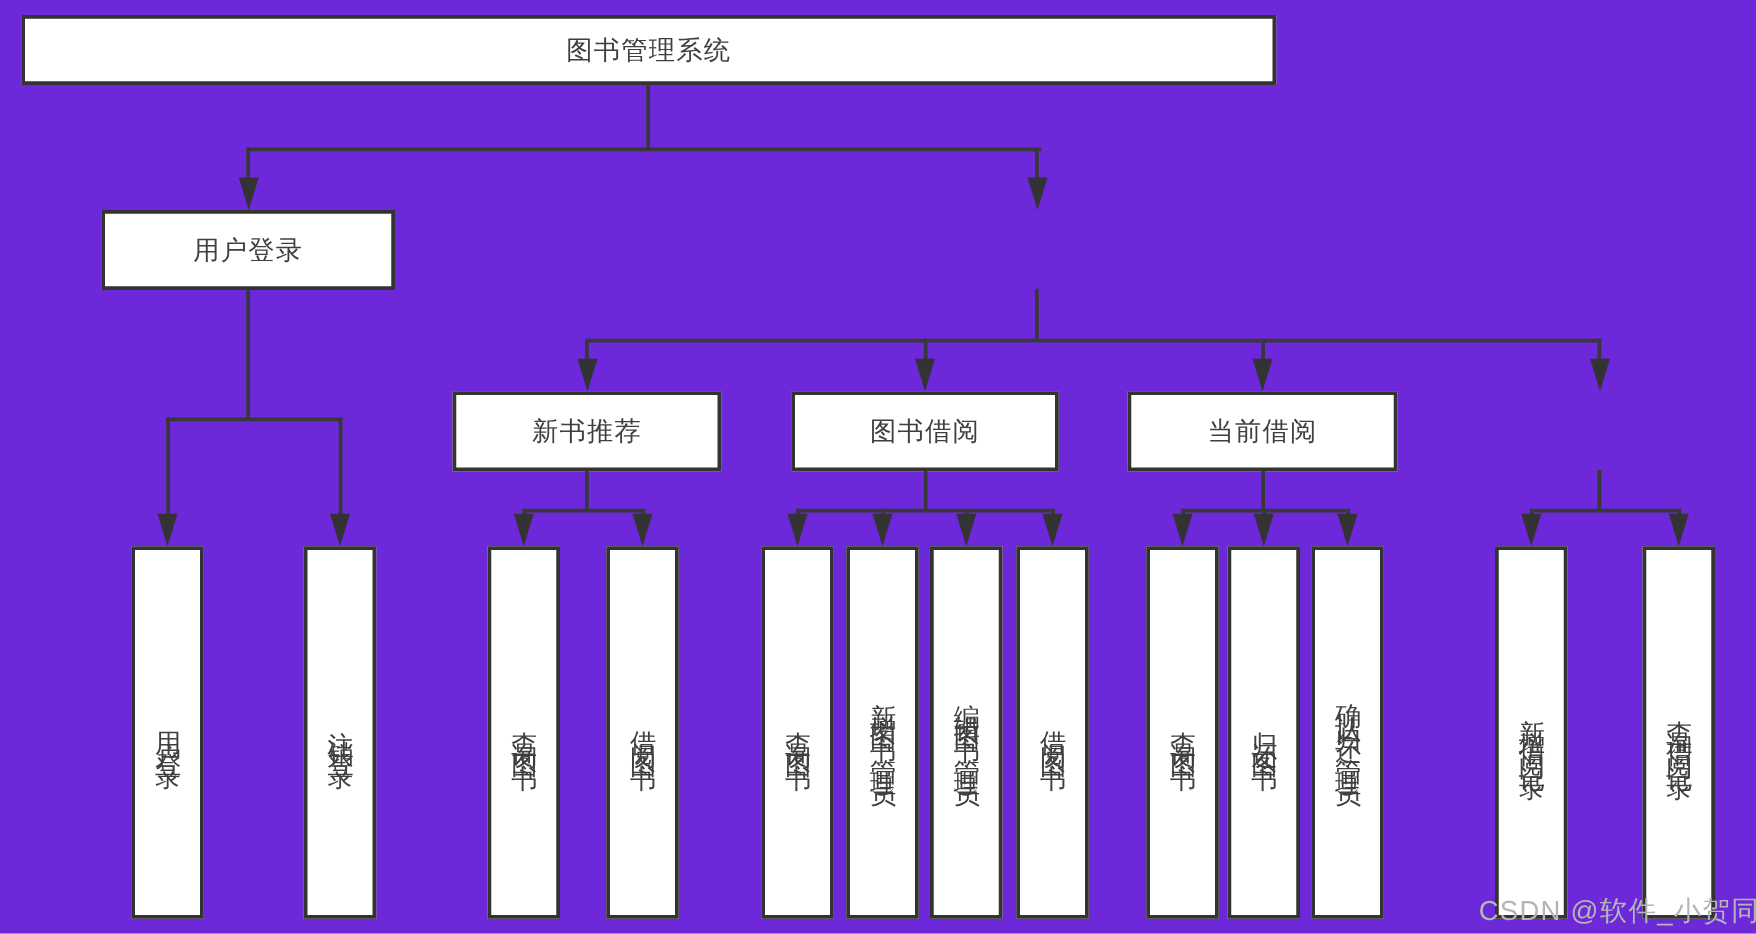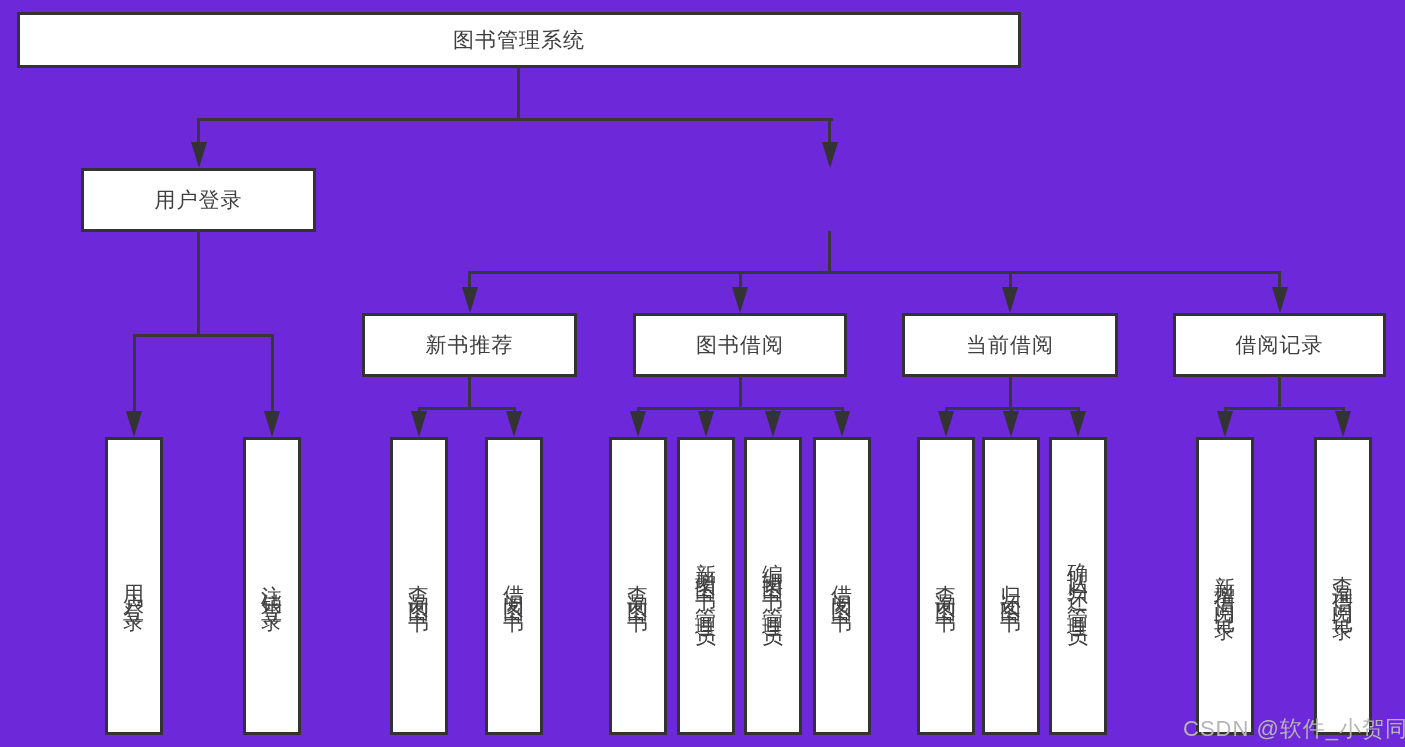--- a/index.html
+++ b/index.html
@@ -63,23 +63,20 @@
   </div>
 
   <div class="box h-box" style="left:362px;top:313px;width:215px;height:64px;">
     <span>新书推荐</span>
   </div>
   <div class="box h-box" style="left:633px;top:313px;width:214px;height:64px;">
     <span>图书借阅</span>
   </div>
   <div class="box h-box" style="left:902px;top:313px;width:216px;height:64px;">
     <span>当前借阅</span>
-  </div>
-  <div class="box h-box" style="left:1173px;top:313px;width:213px;height:64px;">
-    <span>借阅记录</span>
   </div>
 
   <div class="box v-box" style="left:105px;">
     <span class="vtext">用户登录</span>
   </div>
   <div class="box v-box" style="left:243px;">
     <span class="vtext">注销登录</span>
   </div>
 
   <div class="box v-box" style="left:390px;">

